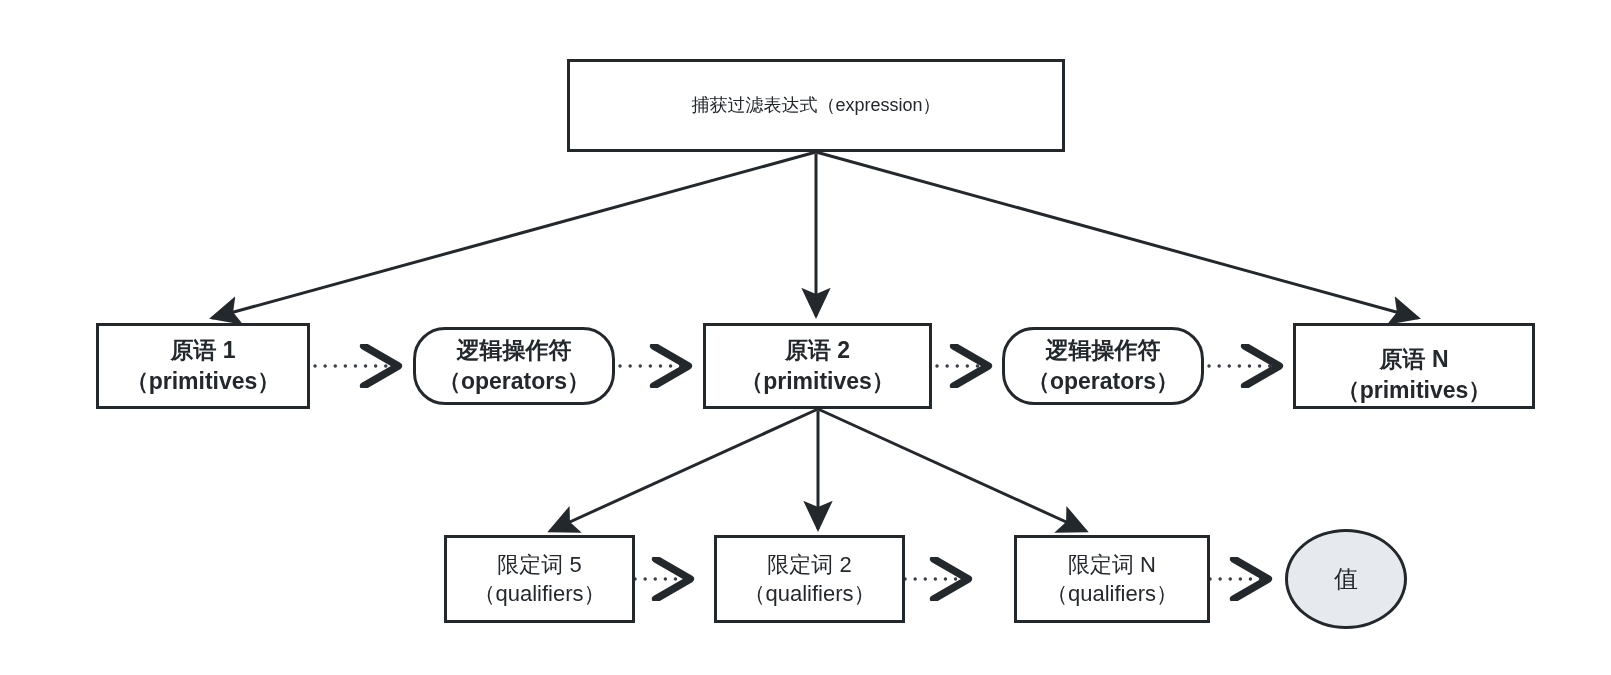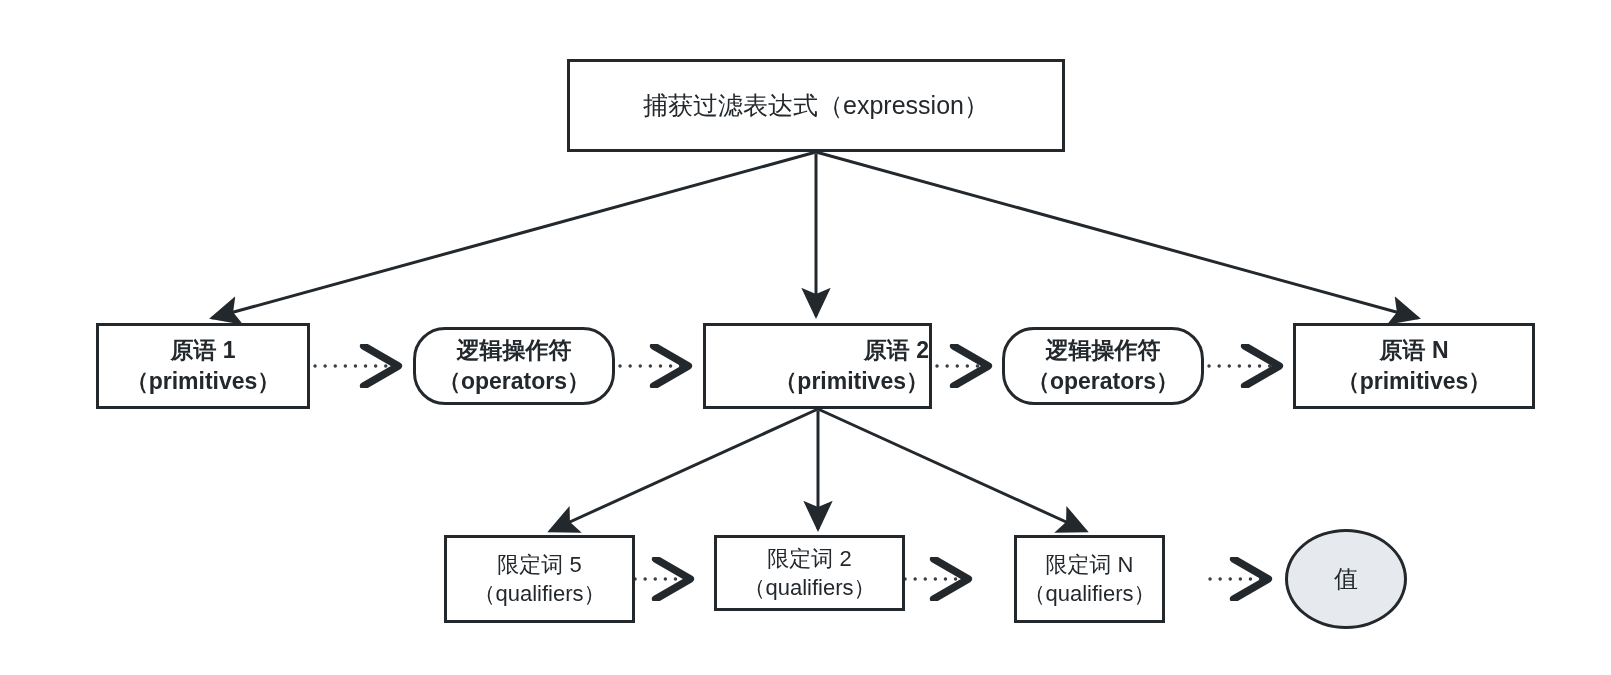--- a/index.html
+++ b/index.html
@@ -44,21 +44,21 @@
   .node .line2 {
     display: block;
     white-space: nowrap;
   }
   .node-rect { border-radius: 0; }
   .node-round { border-radius: 32px; }
   .node-ellipse {
     border-radius: 50%;
     background: #e6eaee;
   }
-  .t-root   { font-size: 25px; }
+  .t-root   { font-size: 18px; }
   .t-mid    { font-size: 23px; font-weight: bold; }
   .t-bottom { font-size: 22px; }
   .t-value  { font-size: 24px; }
 </style>
 </head>
 <body>
 
 <div id="diagram-root">
 
   <svg id="edge-layer" viewBox="0 0 1611 675" width="1611" height="675" xmlns="http://www.w3.org/2000/svg">
@@ -104,46 +104,46 @@
   <div class="node node-rect t-mid" style="left:96px; top:323px; width:214px; height:86px;">
     <span class="line1">原语 1</span>
     <span class="line2">（primitives）</span>
   </div>
 
   <div class="node node-round t-mid" style="left:413px; top:327px; width:202px; height:78px;">
     <span class="line1">逻辑操作符</span>
     <span class="line2">（operators）</span>
   </div>
 
-  <div class="node node-rect t-mid" style="left:703px; top:323px; width:229px; height:86px;align-items:flex-end;">
+  <div class="node node-rect t-mid" style="left:703px; top:323px; width:229px; height:86px;">
     <span class="line1">原语 2</span>
     <span class="line2">（primitives）</span>
   </div>
 
   <div class="node node-round t-mid" style="left:1002px; top:327px; width:202px; height:78px;">
     <span class="line1">逻辑操作符</span>
     <span class="line2">（operators）</span>
   </div>
 
-  <div class="node node-rect t-mid" style="left:1293px; top:323px; width:242px; height:86px;">
+  <div class="node node-rect t-mid" style="left:1293px; top:323px; width:242px; height:86px;justify-content:flex-end;">
     <span class="line1">原语 N</span>
     <span class="line2">（primitives）</span>
   </div>
 
   <div class="node node-rect t-bottom" style="left:444px; top:535px; width:191px; height:88px;">
     <span class="line1">限定词 5</span>
     <span class="line2">（qualifiers）</span>
   </div>
 
-  <div class="node node-rect t-bottom" style="left:714px; top:535px; width:191px; height:76px;">
+  <div class="node node-rect t-bottom" style="left:714px; top:535px; width:191px; height:88px;">
     <span class="line1">限定词 2</span>
     <span class="line2">（qualifiers）</span>
   </div>
 
-  <div class="node node-rect t-bottom" style="left:1014px; top:535px; width:151px; height:88px;text-align:right;">
+  <div class="node node-rect t-bottom" style="left:1014px; top:535px; width:196px; height:88px;text-align:right;">
     <span class="line1">限定词 N</span>
     <span class="line2">（qualifiers）</span>
   </div>
 
   <div class="node node-ellipse t-value" style="left:1285px; top:529px; width:122px; height:100px;">
     <span class="line1">值</span>
   </div>
 
 </div>
 

